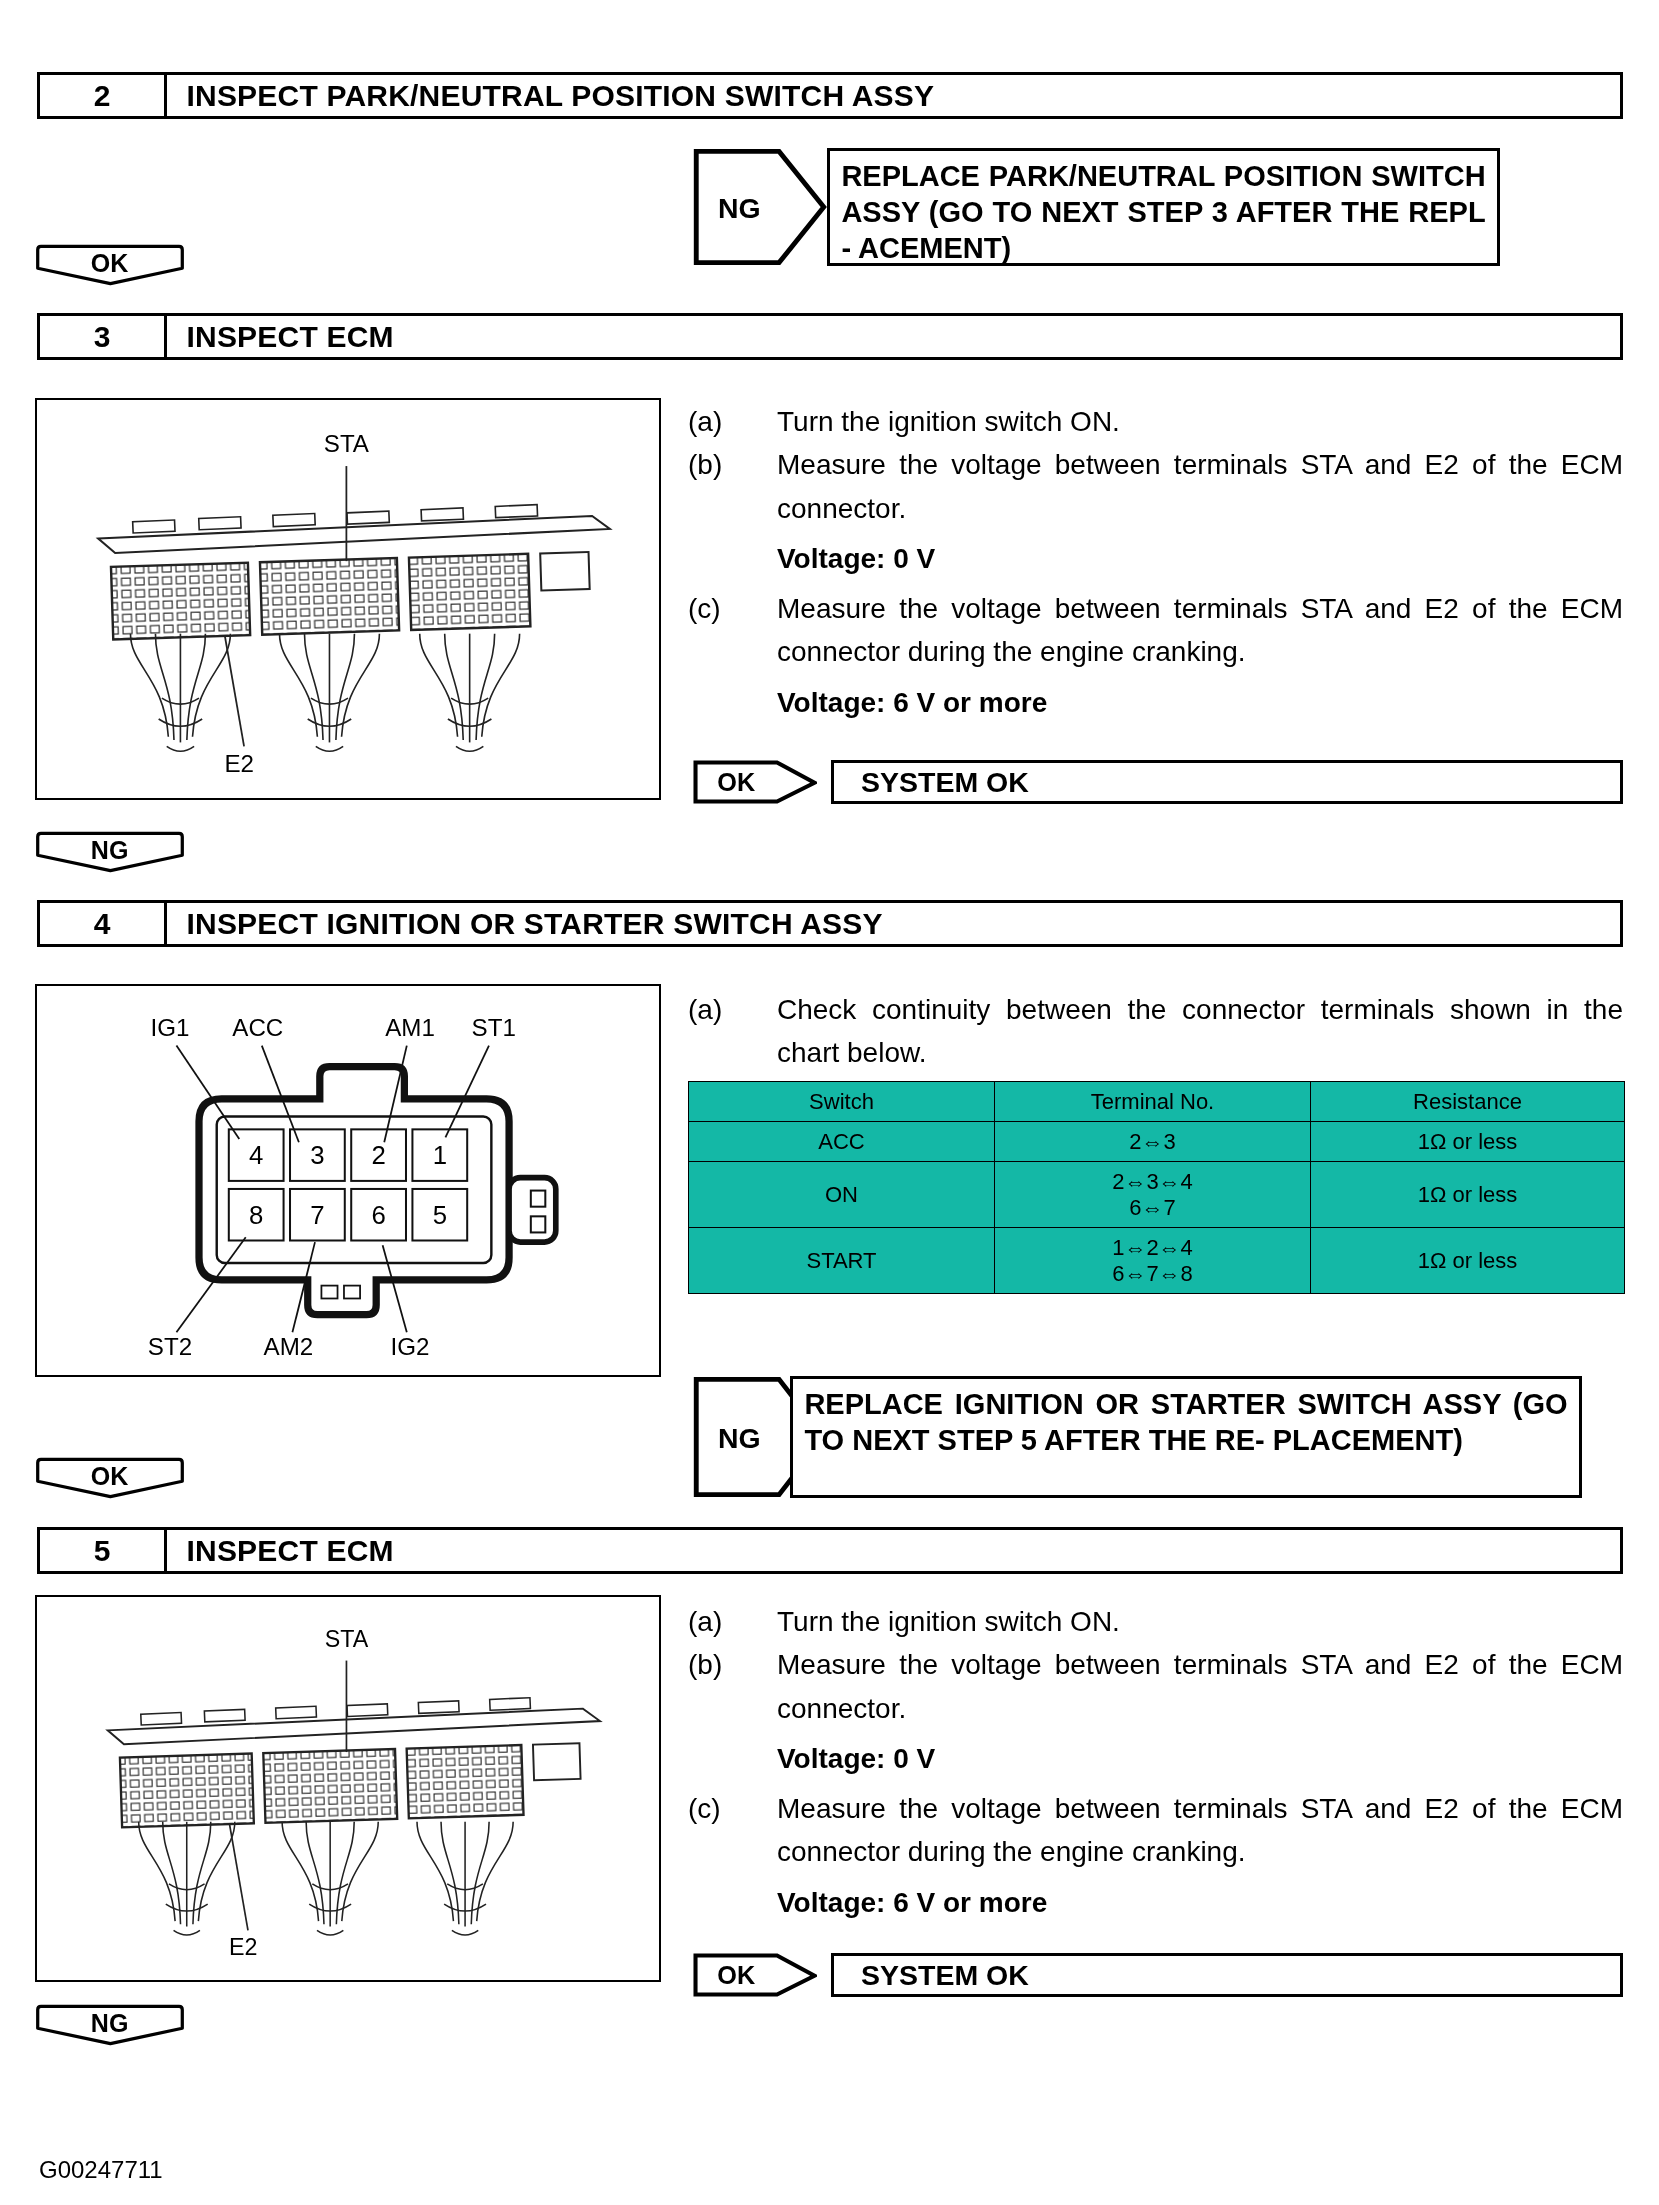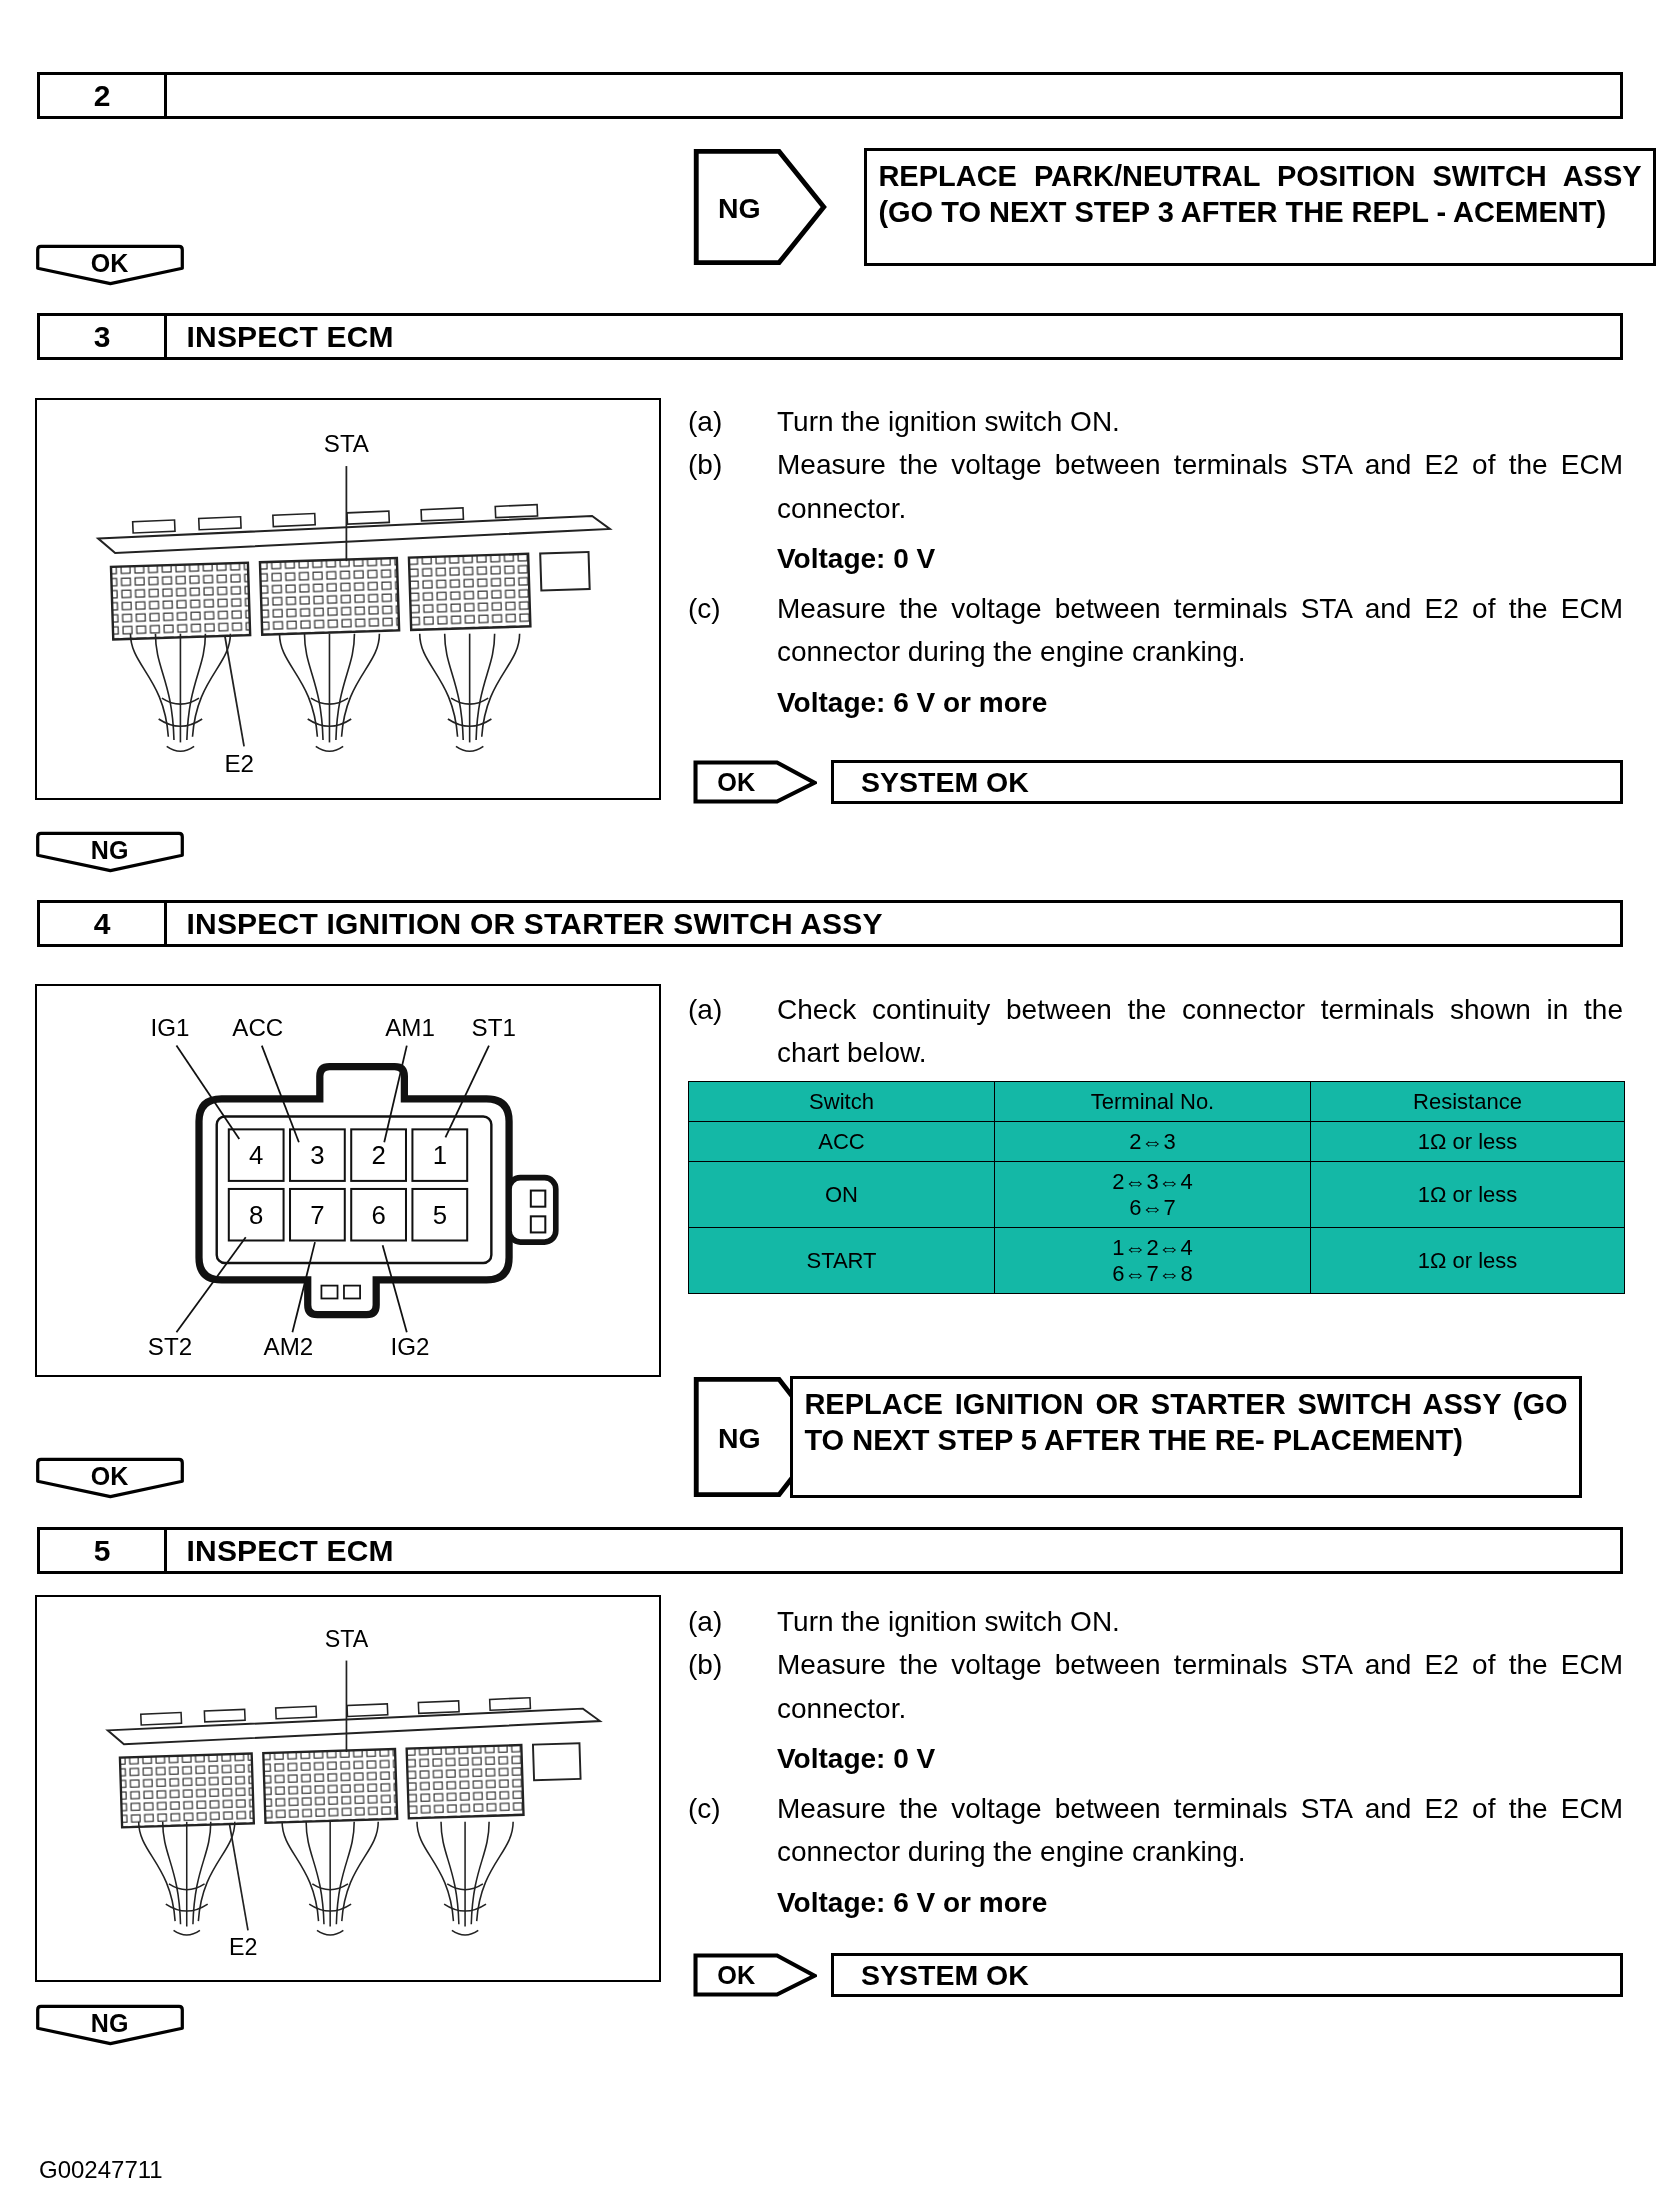--- a/index.html
+++ b/index.html
@@ -61,29 +61,30 @@
   svg text { font-family: "Liberation Sans", sans-serif; fill: #000; }
   .shape-label { font-weight: 700; }
 </style>
 </head>
 <body>
 
 <div class="page">
 
   <div class="hdr abs" style="left:37px; top:72px; width:1586px; height:47px;">
     <div class="num">2</div>
+    <div class="ttl">INSPECT PARK/NEUTRAL POSITION SWITCH ASSY</div>
   </div>
 
   <div class="abs" style="left:693px; top:148px; width:134px; height:118px;">
     <svg viewBox="0 0 165 145" width="134" height="118">
       <path d="M4,4 L106,4 L161,72.5 L106,141 L4,141 Z" fill="#fff" stroke="#000" stroke-width="6"></path>
       <text class="shape-label" x="57" y="86" text-anchor="middle" font-size="35">NG</text>
     </svg>
   </div>
-  <div class="actionbox abs" style="left:864px; top:148px; width:792px; height:118px;">
+  <div class="actionbox abs" style="left:827px; top:148px; width:673px; height:118px;">
     <span>REPLACE PARK/NEUTRAL POSITION SWITCH ASSY (GO TO NEXT STEP 3 AFTER THE REPL - ACEMENT)</span>
   </div>
 
   <div class="abs" style="left:35px; top:244px; width:150px; height:42px;">
     <svg viewBox="0 0 185 52" width="150" height="42">
       <path d="M7,3 L178,3 Q182,3 182,7 L182,30 L93,49 L3,30 L3,7 Q3,3 7,3 Z" fill="#fff" stroke="#000" stroke-width="4" stroke-linejoin="round"></path>
       <text class="shape-label" x="92" y="35" text-anchor="middle" font-size="31">OK</text>
     </svg>
   </div>
 

